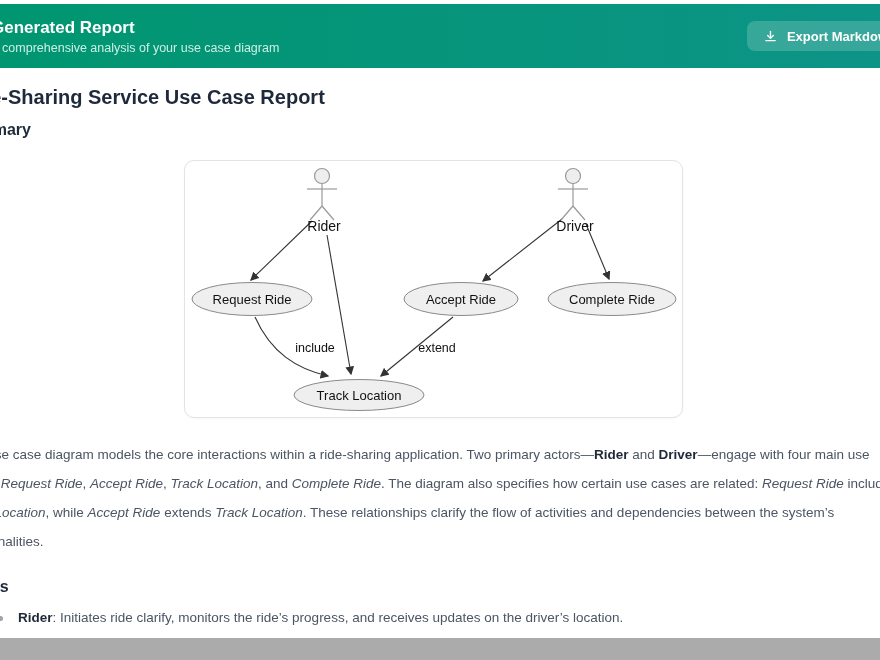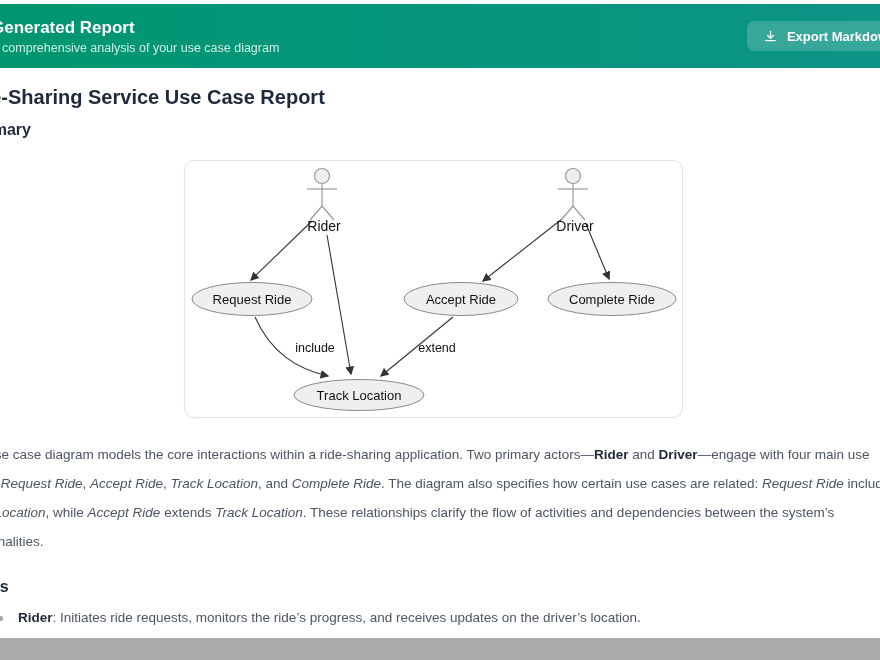--- a/index.html
+++ b/index.html
@@ -133,21 +133,21 @@
         </g>
       </svg>
     </div>
 
     <p class="summary-paragraph"><span>This use case diagram models the core interactions within a ride-sharing application. Two primary actors—</span><span class="seg-bold">Rider</span><span> and </span><span class="seg-bold">Driver</span><span>—engage with four main use cases: </span><span class="seg-italic">Request Ride</span><span>, </span><span class="seg-italic">Accept Ride</span><span>, </span><span class="seg-italic">Track Location</span><span>, and </span><span class="seg-italic">Complete Ride</span><span>. The diagram also specifies how certain use cases are related: </span><span class="seg-italic">Request Ride</span><span> includes </span><span class="seg-italic">Track Location</span><span>, while </span><span class="seg-italic">Accept Ride</span><span> extends </span><span class="seg-italic">Track Location</span><span>. These relationships clarify the flow of activities and dependencies between the system’s functionalities.</span></p>
 
     <h2 class="section-heading actors">Actors</h2>
 
     <ul class="actors-list">
       <li>
-        <span class="bullet-label">Rider</span><span>: Initiates ride requests, monitors the ride’s progress, and receives updates on the driver’s location.</span>
+        <span class="bullet-label">Rider</span><span>: Initiates ride clarify, monitors the ride’s progress, and receives updates on the driver’s location.</span>
       </li>
       <li>
         <span class="bullet-label">Driver</span><span>: Receives ride requests, accepts them, and completes the journey.</span>
       </li>
     </ul>
   </div>
 
   <div class="bottom-bar" style="background: rgb(171, 171, 171);"></div>
 </div>
 

